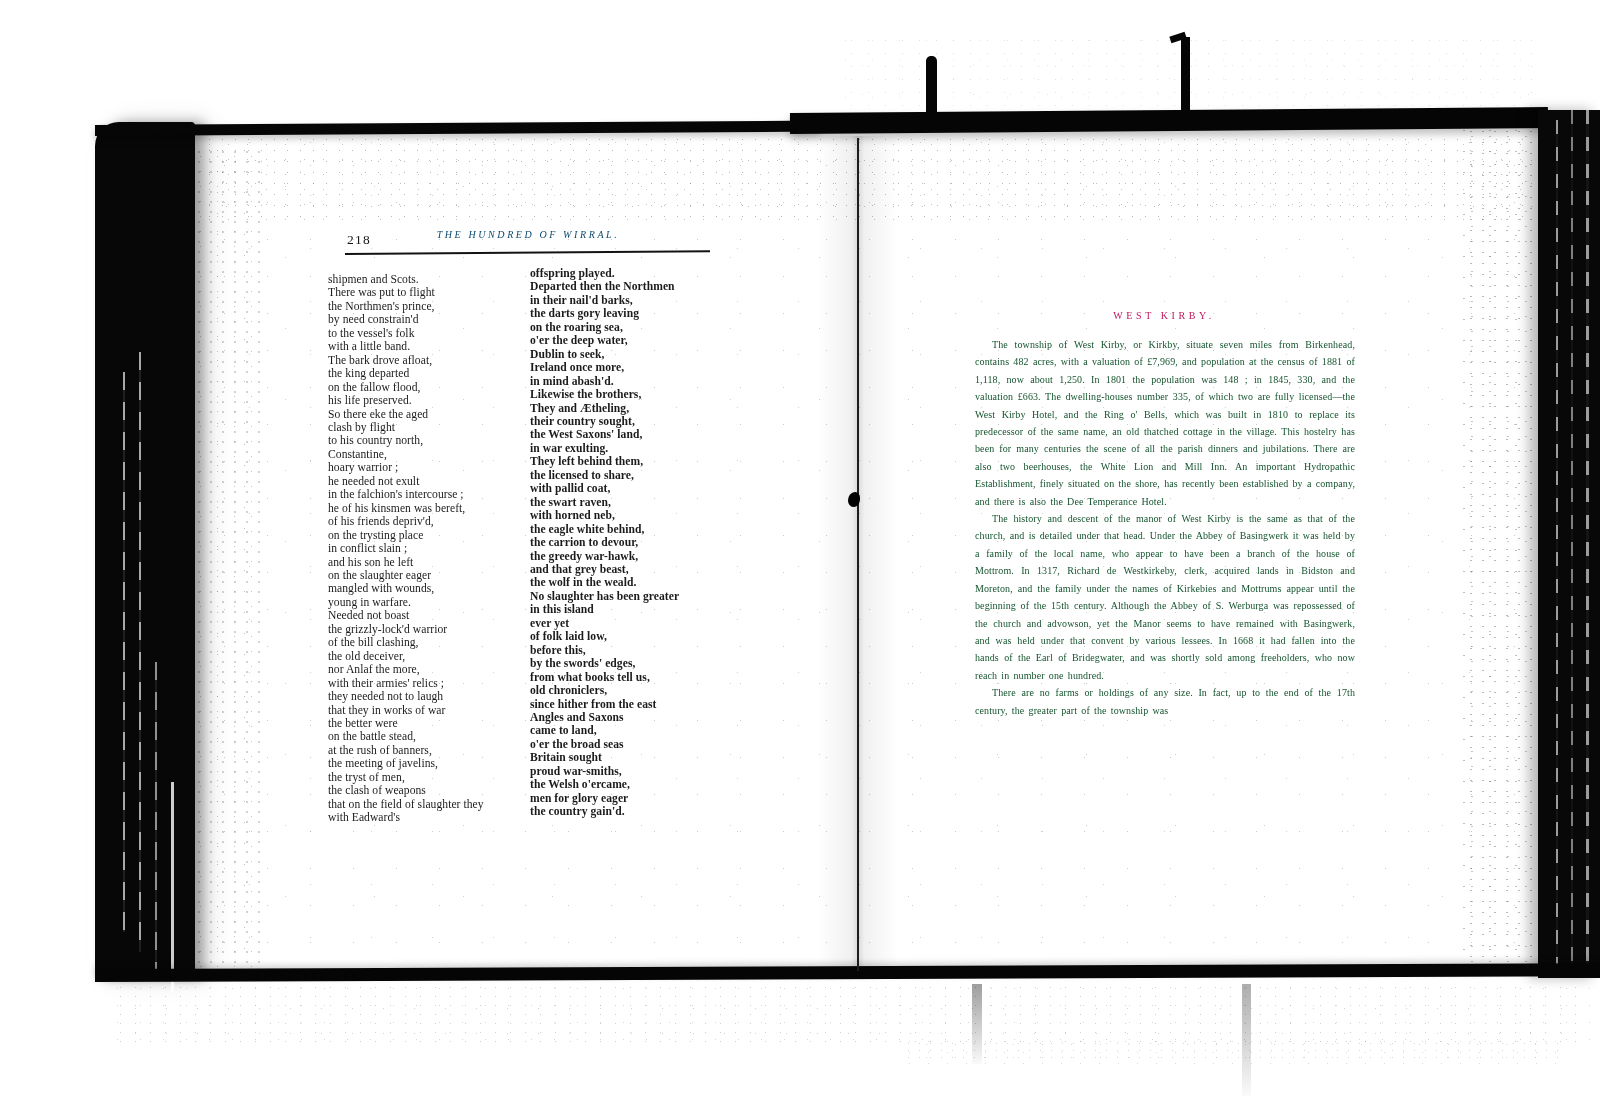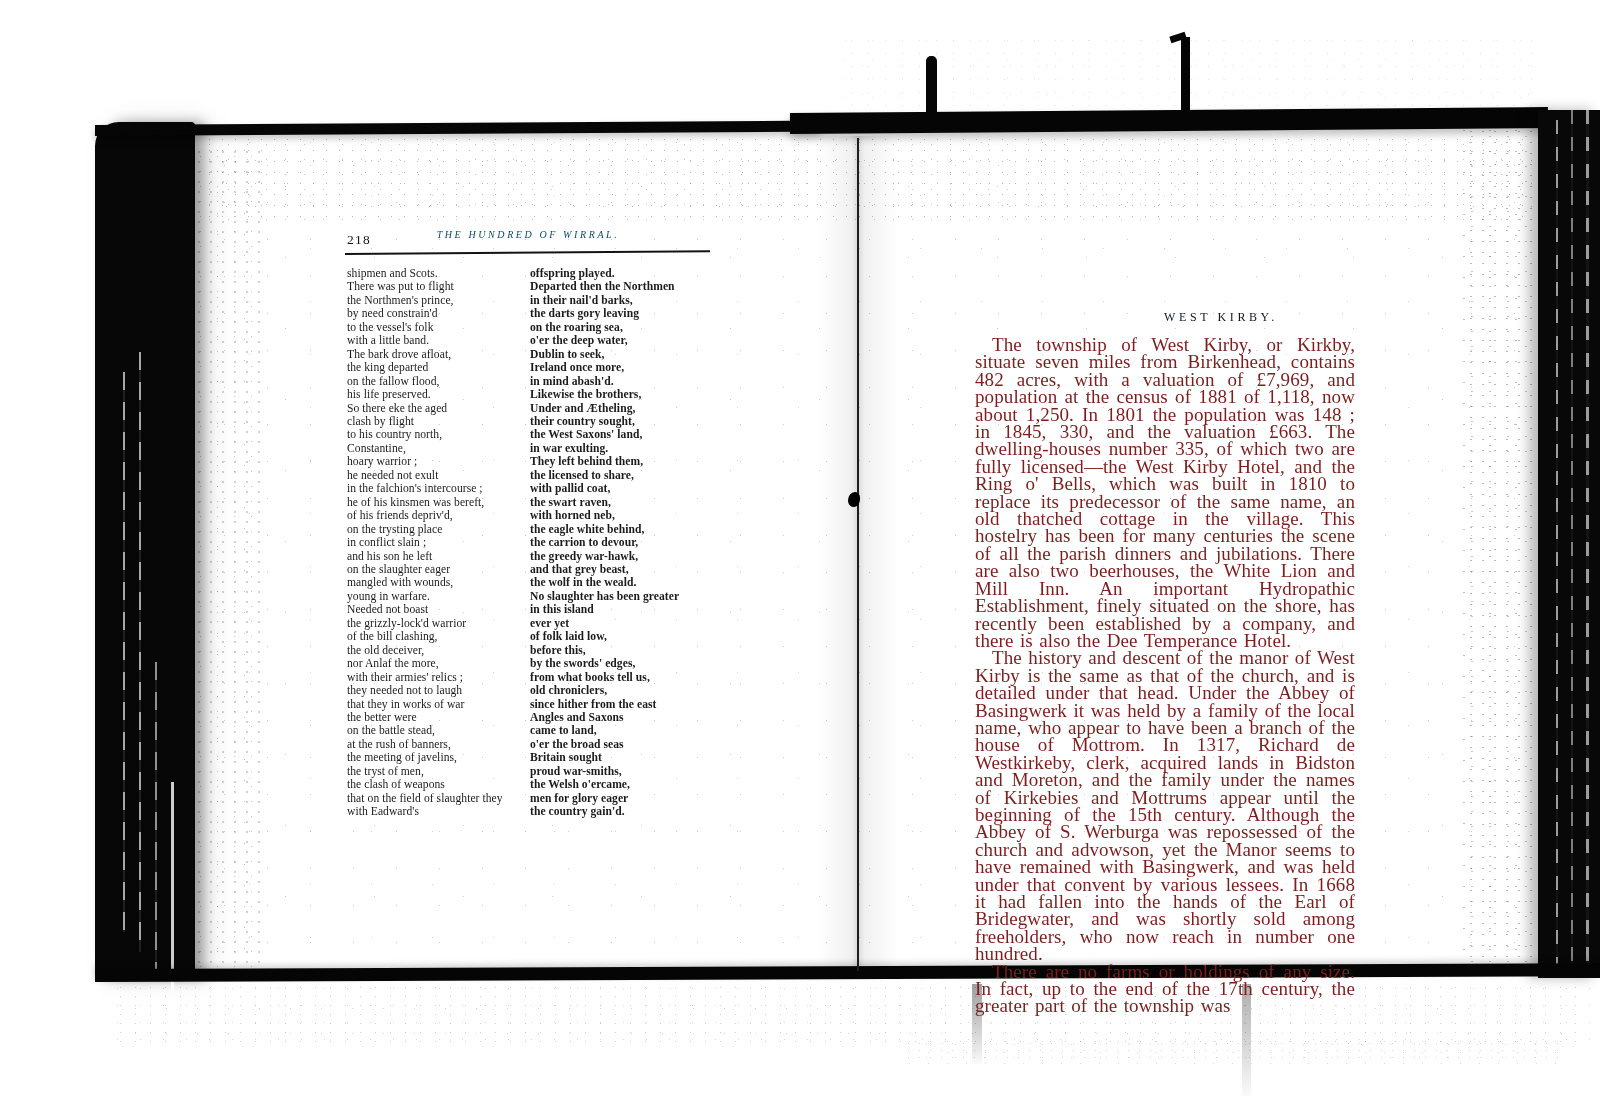--- a/index.html
+++ b/index.html
@@ -79,26 +79,26 @@
   .dust-strip{left:900px;top:1040px;width:660px;height:24px;opacity:.3;background-size:11px 7px,19px 11px,29px 13px;}
 
   
   .left-page-header{position:absolute;left:345px;top:229px;width:366px;height:22px;}
   .page-num{position:absolute;left:2px;top:3px;font-size:13.5px;letter-spacing:1.2px;color:#181818;}
   .running-title{display:block;text-align:center;font-style:italic;font-size:10px;letter-spacing:2.6px;color:#0c4a6e;white-space:nowrap;}
   .header-rule{position:absolute;left:345px;top:253px;width:365px;height:2px;background:#131313;transform:rotate(-.45deg);transform-origin:left center;}
 
   .poem-col{position:absolute;top:267px;font-size:11.6px;line-height:13.45px;color:#1b1b1b;letter-spacing:.05px;}
   .poem-col div{white-space:nowrap;}
-  .poem-col-1{left:347px;}
+  .poem-col-1{left:328px;margin-top:6px;}
   .poem-col-2{left:530px;font-weight:bold;}
 
   
-  .section-heading{position:absolute;left:1032px;top:310px;width:378px;text-align:center;font-size:12px;letter-spacing:3.6px;color:#0f172a;white-space:nowrap;}
-  .body-text{position:absolute;left:975px;top:336px;width:380px;font-size:19px;line-height:17.4px;text-align:justify;color:#7f1d1d;word-spacing:1.6px;letter-spacing:.1px;}
+  .section-heading{position:absolute;left:975px;top:310px;width:378px;text-align:center;font-size:10px;letter-spacing:3.6px;color:#be185d;white-space:nowrap;}
+  .body-text{position:absolute;left:975px;top:336px;width:380px;font-size:10px;line-height:17.4px;text-align:justify;color:#14532d;word-spacing:1.6px;letter-spacing:.1px;}
   .body-text .para{text-indent:17px;margin:0;}
 </style>
 </head>
 <body>
 
 <div class="scan">
 
   <div class="spine-left">
     <div class="striation st1"></div>
     <div class="striation st2"></div>
@@ -185,21 +185,21 @@
         <div>offspring played.</div>
         <div>Departed then the Northmen</div>
         <div>in their nail'd barks,</div>
         <div>the darts gory leaving</div>
         <div>on the roaring sea,</div>
         <div>o'er the deep water,</div>
         <div>Dublin to seek,</div>
         <div>Ireland once more,</div>
         <div>in mind abash'd.</div>
         <div>Likewise the brothers,</div>
-        <div>Under and Ætheling,</div>
+        <div>They and Ætheling,</div>
         <div>their country sought,</div>
         <div>the West Saxons' land,</div>
         <div>in war exulting.</div>
         <div>They left behind them,</div>
         <div>the licensed to share,</div>
         <div>with pallid coat,</div>
         <div>the swart raven,</div>
         <div>with horned neb,</div>
         <div>the eagle white behind,</div>
         <div>the carrion to devour,</div>

